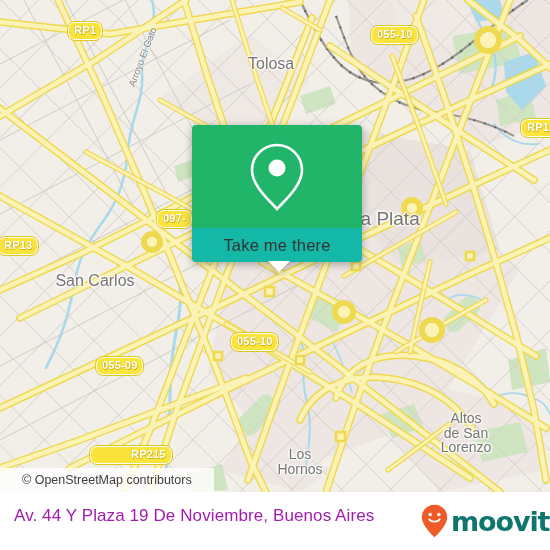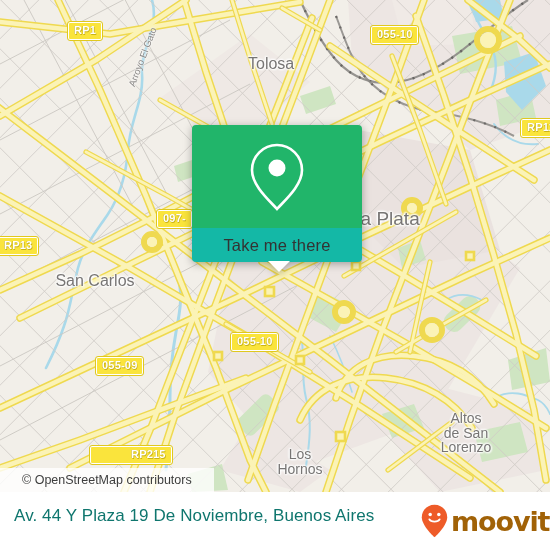--- a/index.html
+++ b/index.html
@@ -17,21 +17,21 @@
          pointer-events:none;}
   .place.big{font-size:19px;}
   .place.mid{font-size:16px;}
   .place.sml{font-size:14px;}
 
   .water-label{position:absolute;color:#8a8886;font-size:9.5px;
         text-shadow:0 0 3px #fff,0 0 2px #fff;}
 
   
   .shield{position:absolute;background:#FAE43C;border:1.6px solid #ffffff;
-          outline:1.3px solid #E0C81E;border-radius:2px;
+          outline:1.3px solid #E0C81E;border-radius:7px;
           color:#ffffff;font-size:11px;font-weight:bold;
           padding:1px 5px 2px 5px;line-height:13px;white-space:nowrap;
           text-shadow:0.7px 0.7px 0 #C9B318,-0.4px -0.4px 0 #C9B318;
           letter-spacing:0.2px;}
 
   
   #card{position:absolute;left:192px;top:125px;width:170px;
         filter:drop-shadow(0 2px 4px rgba(0,0,0,.32));}
   #card-green{height:103px;border-radius:4px 4px 0 0;display:flex;align-items:center;justify-content:center;}
   #card-white{height:34px;background:#14b8a6;border-radius:0 0 4px 4px;
@@ -44,23 +44,23 @@
 
   
   #attrib{position:absolute;left:0;top:468px;height:24px;
           background:rgba(255,255,255,.80);
           display:flex;align-items:center;padding-left:22px;
           box-sizing:border-box;width:214px;}
   #attrib span{font-size:12.5px;color:#3d3d3d;}
 
   
   #footer{position:absolute;left:0;top:492px;width:550px;height:58px;background:#ffffff;}
-  #footer-title{position:absolute;left:14px;top:506px;font-size:17px;color:#0f766e;letter-spacing:.1px;}
+  #footer-title{position:absolute;left:14px;top:506px;font-size:17px;color:#a21caf;letter-spacing:.1px;}
   #brand{position:absolute;left:421px;top:504px;display:flex;align-items:center;gap:3px;}
-  #brand-word{font-size:27px;color:#a16207;font-weight:bold;letter-spacing:-1.1px;
+  #brand-word{font-size:27px;color:#0f766e;font-weight:bold;letter-spacing:-1.1px;
         font-family:"DejaVu Sans",sans-serif;}
 </style>
 </head>
 <body>
 
 <div id="root">
 
   <div id="map">
     <svg id="mapsvg" width="550" height="492" viewBox="0 0 550 492">
       <defs>

